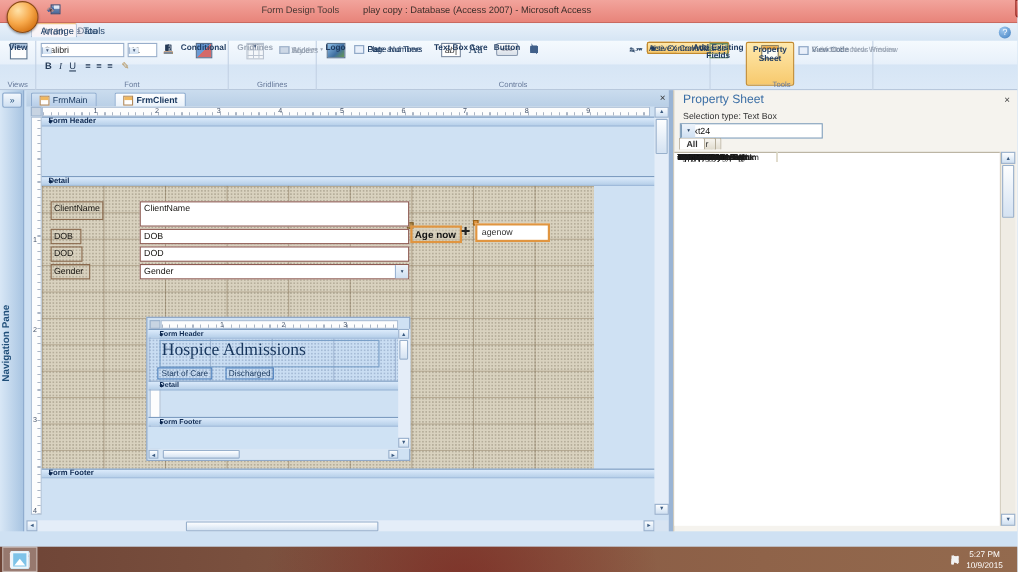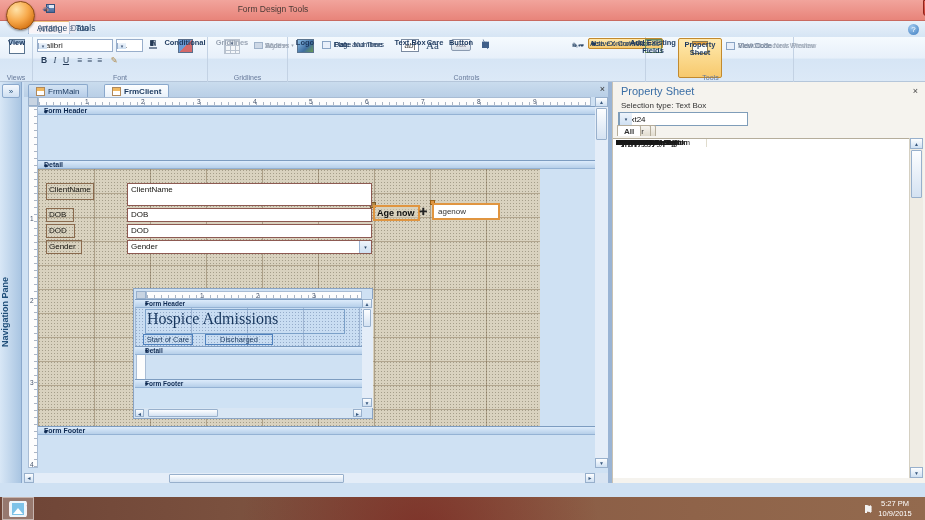--- a/index.html
+++ b/index.html
@@ -271,20 +271,21 @@
   .vol{position:static;width:0;height:0;border-top:4px solid transparent;border-bottom:4px solid transparent;border-right:6px solid #f2f2f2;}
   .clock{right:4px;top:2px;width:52px;text-align:center;color:#fff;font-size:7.5px;line-height:9.5px;white-space:nowrap;}
 </style>
 </head>
 <body>
 
 <div id="screen">
 
   <div id="titlebar">
     <div class="ctx-title">Form Design Tools</div>
+    <div class="win-title">play copy : Database (Access 2007) - Microsoft Access</div>
     <div class="win-btns">
       <div class="winb"></div>
       <div class="winb"></div>
       <div class="winb close">×</div>
     </div>
   </div>
   <div class="orb">
     <span class="orb-q">
       <span style="background:#e85a3a"></span>
         <span style="background:#7ab648"></span>
@@ -549,21 +550,21 @@
             </div>
           <div class="sf-vruler"></div>
           <div class="sf-bar" style="top:10px">
             <span class="mark">◆</span>
             <span>Form Header</span>
           </div>
           <div class="sf-dots" id="sf-headc">
             <div class="sf-titlebox"></div>
             <div class="sf-title">Hospice Admissions</div>
             <div class="sf-col" style="left:8px;width:50px">Start of Care</div>
-            <div class="sf-col" style="left:70px;width:68px">Discharged</div>
+            <div class="sf-col" style="left:70px;width:44px">Discharged</div>
           </div>
           <div class="sf-bar" style="top:57px">
             <span class="mark">◆</span>
             <span>Detail</span>
           </div>
           <div class="sf-bar" style="top:90px">
             <span class="mark">◆</span>
             <span>Form Footer</span>
           </div>
           <div id="sf-footc"></div>

